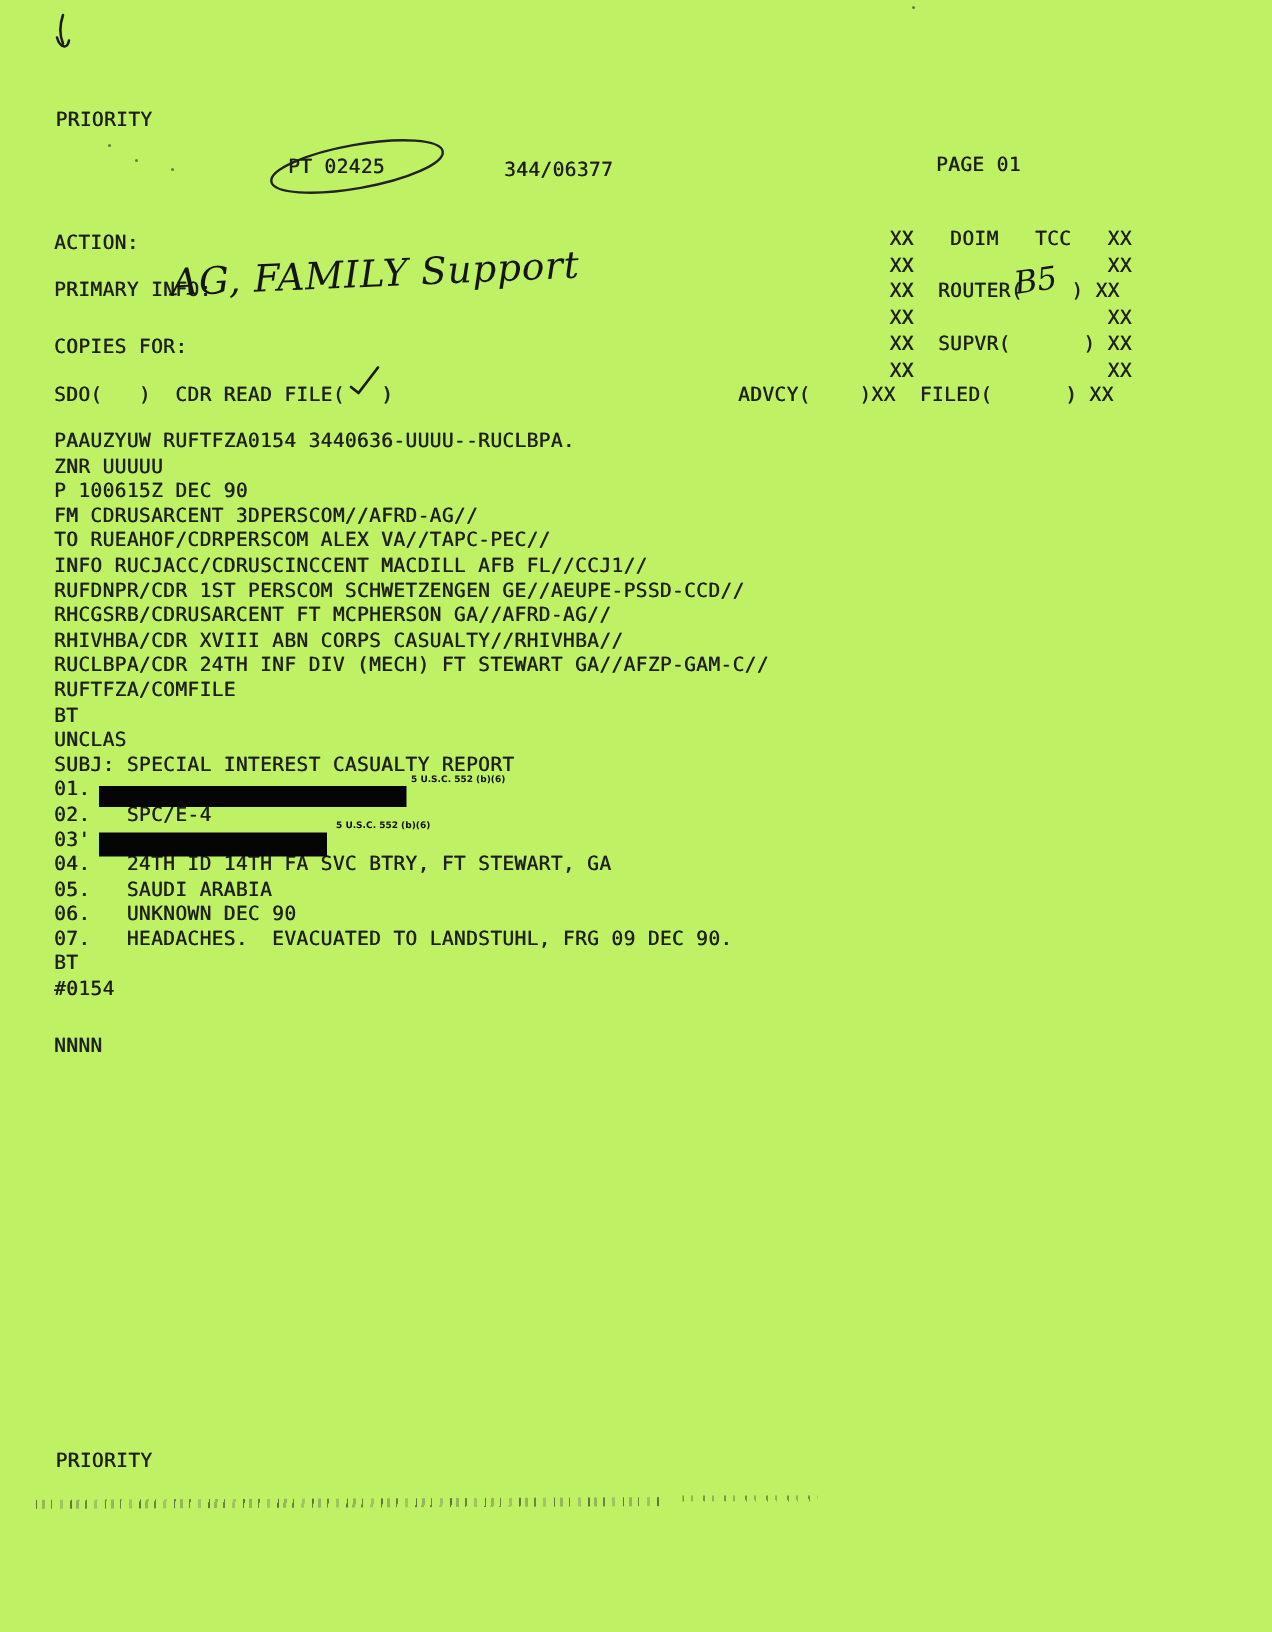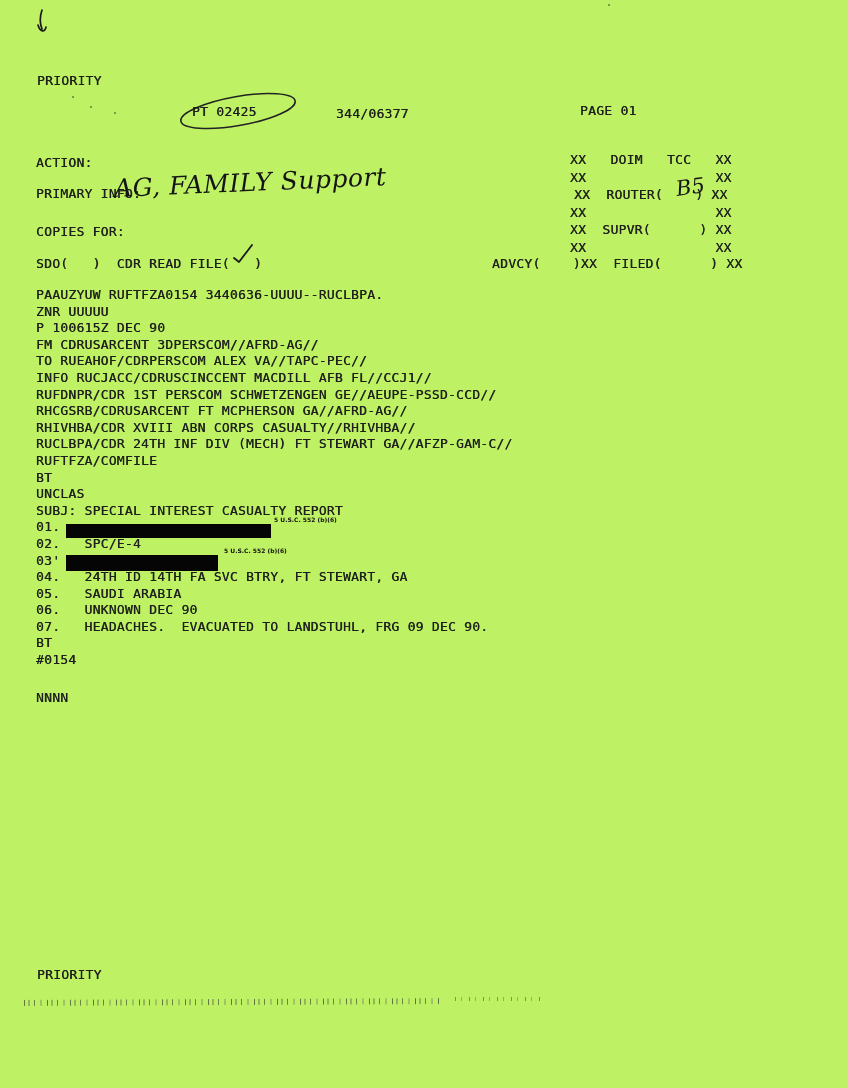--- a/index.html
+++ b/index.html
@@ -9,21 +9,21 @@
     font-family:"DejaVu Sans Mono", monospace;
     color:#1e1e1e;
   }
   .tt {
     position:absolute; font-size:13px; letter-spacing:0.25px;
     white-space:pre; color:#1e1e1e;
     text-shadow:0.35px 0 0 rgba(0,0,0,0.75);
   }
   .msg-block { position:absolute; left:36px; top:287px; }
   .msg-line { height:16.6px; line-height:16.6px; font-size:13px; letter-spacing:0.25px; white-space:pre; text-shadow:0.35px 0 0 rgba(0,0,0,0.75); }
-  .grid-block { position:absolute; left:570px; top:151px;text-align:center; }
+  .grid-block { position:absolute; left:593px; top:151px; }
   .grid-row { height:17.6px; line-height:17.6px; font-size:13px; letter-spacing:0.25px; white-space:pre; text-shadow:0.35px 0 0 rgba(0,0,0,0.75); }
   .handwriting {
     position:absolute; font-family:"DejaVu Serif", serif; font-style:italic;
     color:#151515; white-space:pre;
   }
   .hw-primary { left:114px; top:168px; font-size:25px; transform:rotate(-2.5deg); letter-spacing:0.5px; }
   .hw-b5 { left:676px; top:175px; font-size:21px; transform:rotate(-8deg); }
   .redaction-bar { position:absolute; background:#050505; }
   .bar-1 { left:66px; top:524px; width:205px; height:14px; }
   .bar-2 { left:66px; top:555px; width:152px; height:16px; }
@@ -66,21 +66,21 @@
   <div class="dot" style="left:114px; top:112px;"></div>
   <div class="dot" style="left:608px; top:4px;"></div>
 
   <div class="tt" style="left:37px; top:73px;">PRIORITY</div>
 
   <svg class="annot-svg" style="left:174px; top:85px;" width="128" height="52" viewBox="0 0 128 52">
     <ellipse cx="64" cy="26" rx="58" ry="14.5" fill="none" stroke="#222" stroke-width="1.6" transform="rotate(-10 64 26)"></ellipse>
   </svg>
   <div class="tt" style="left:192px; top:104px;text-align:center;">PT 02425</div>
   <div class="tt" style="left:336px; top:106px;">344/06377</div>
-  <div class="tt" style="left:580px; top:103px;">PAGE 01</div>
+  <div class="tt" style="left:624px; top:103px;">PAGE 01</div>
 
   <div class="tt" style="left:36px; top:155px;">ACTION:</div>
   <div class="tt" style="left:36px; top:186px;">PRIMARY INFO:</div>
   <div class="handwriting hw-primary">AG, FAMILY Support</div>
   <div class="tt" style="left:36px; top:224px;">COPIES FOR:</div>
   <div class="tt" style="left:36px; top:256px;">SDO(   )  CDR READ FILE(   )</div>
   <svg class="annot-svg" style="left:231px; top:243px;" width="26" height="22" viewBox="0 0 26 22">
     <path d="M3 15 L8 19 L21 2" fill="none" stroke="#1a1a1a" stroke-width="1.8" stroke-linecap="round" stroke-linejoin="round"></path>
   </svg>
   <div class="tt" style="left:492px; top:256px;">ADVCY(    )XX  FILED(      ) XX</div>

